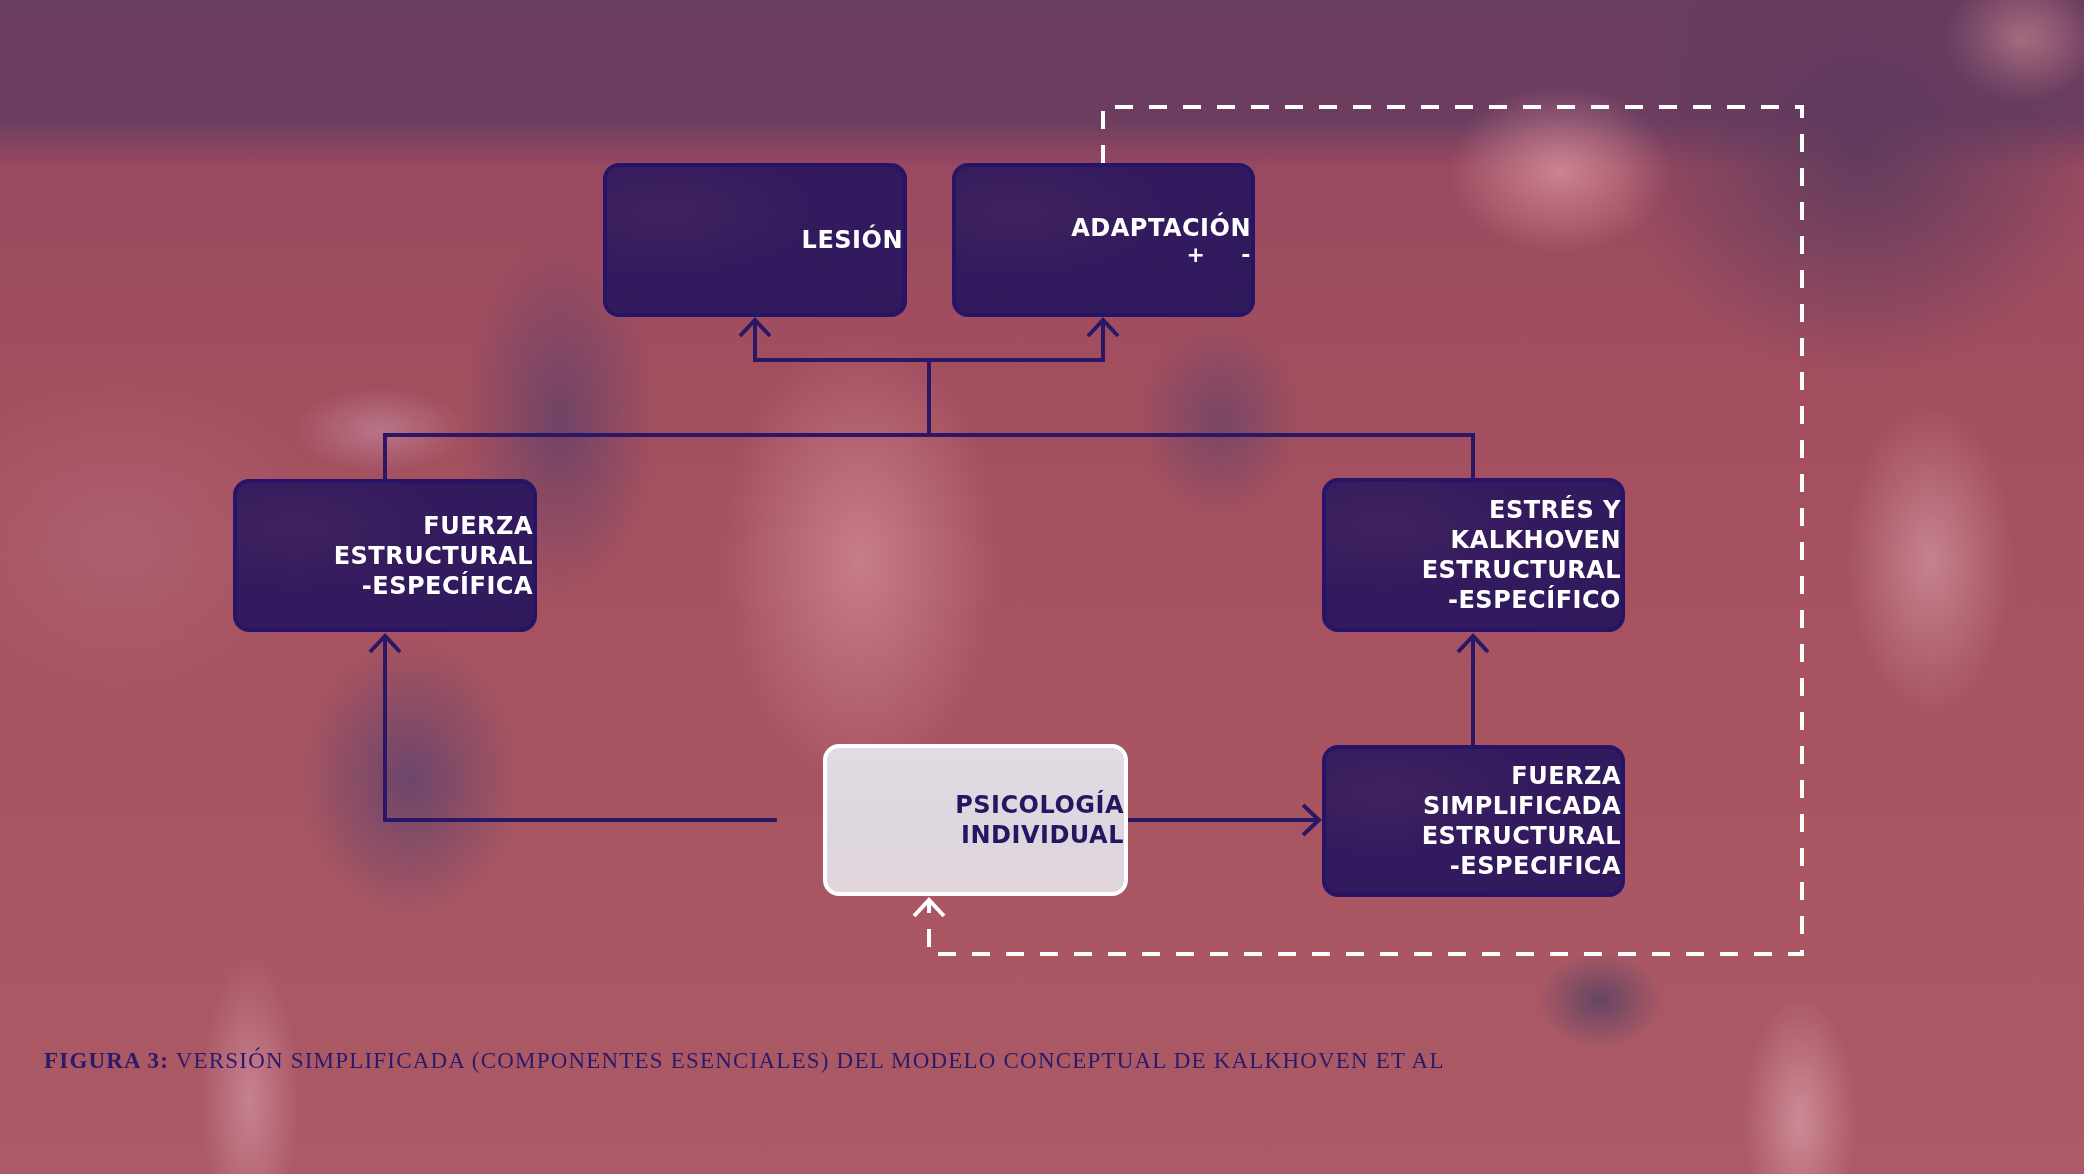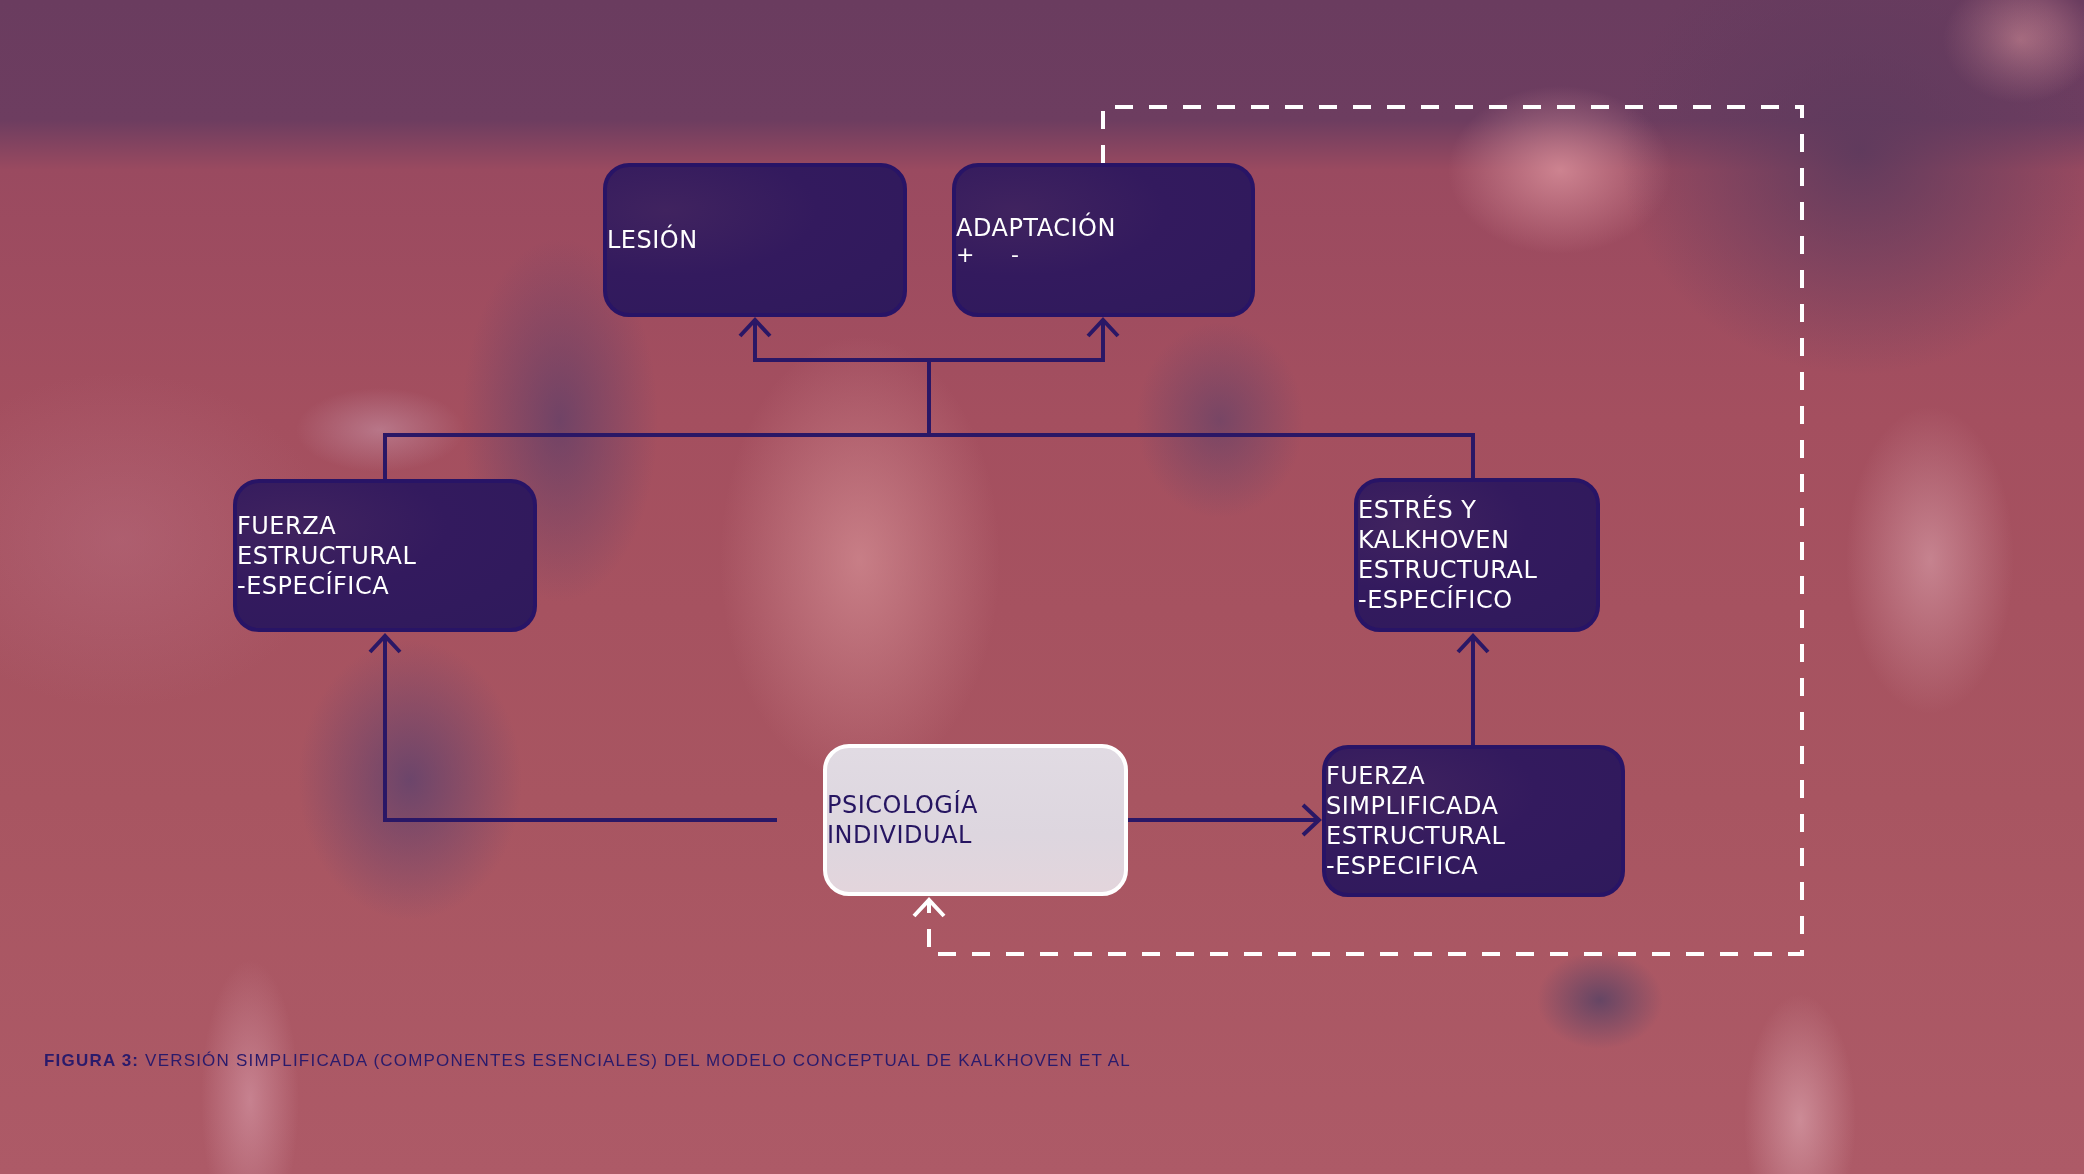--- a/index.html
+++ b/index.html
@@ -24,37 +24,37 @@
       radial-gradient(ellipse 300px 240px at 120px 540px, rgba(190,120,140,0.35), rgba(190,120,140,0) 70%),
       linear-gradient(180deg, #6a3c5f 0px, #6d3d60 120px, #9a4a60 170px, #a44f5f 420px, #a85561 800px, #ad5a67 1174px);
   }
   .bg-right {
     position: absolute; left: 1620px; top: 0; width: 464px; height: 420px;
     background: radial-gradient(ellipse 320px 300px at 240px 150px, rgba(94,58,93,0.95), rgba(94,58,93,0) 75%);
   }
   svg.lines { position: absolute; left: 0; top: 0; }
   .box {
     position: absolute; box-sizing: border-box;
-    border: 4px solid #281466; border-radius: 26px;
+    border: 4px solid #281466; border-radius: 16px;
     background: radial-gradient(ellipse at 20% 30%, #40235f 0%, #331a5e 45%, #2f1a5c 100%);
-    display: flex; align-items: flex-start; justify-content: center; flex-direction: column;
+    display: flex; align-items: flex-end; justify-content: center; flex-direction: column;
     color: #ffffff; text-align: center;
-    font-family: "DejaVu Sans", sans-serif; font-weight: normal;
+    font-family: "DejaVu Sans", sans-serif; font-weight: bold;
     font-size: 24px; line-height: 30px; letter-spacing: 0.5px;
   }
   .box.light {
     background: linear-gradient(180deg, #e1dbe3 0%, #ddd6df 60%, #e3d5dc 100%);
     border: 4px solid #ffffff; color: #261561;
   }
   .box .line { display: block; white-space: nowrap; }
   .signs { display: flex; gap: 36px; font-size: 22px; line-height: 24px; }
   .caption {
     position: absolute; left: 44px; top: 1046px;
-    color: #2a1a6b; font-family: Liberation Sans, sans-serif;
-    font-size: 17px; line-height: 30px; letter-spacing: 1.2px;
+    color: #2a1a6b; font-family: Liberation Serif, serif;
+    font-size: 23px; line-height: 30px; letter-spacing: 1.2px;
   }
   .caption .lbl { font-weight: bold; }
 </style>
 </head>
 <body>
 
 <div class="bg"></div>
 <div class="bg-right"></div>
 
 <svg class="lines" width="2084" height="1174" viewBox="0 0 2084 1174">
@@ -100,21 +100,21 @@
     <span>-</span>
   </span>
 </div>
 
 <div class="box" style="left:233px; top:479px; width:304px; height:153px;">
   <span class="line">FUERZA</span>
   <span class="line">ESTRUCTURAL</span>
   <span class="line">-ESPECÍFICA</span>
 </div>
 
-<div class="box" style="left:1322px; top:478px; width:246px; height:154px;margin-left:32px;">
+<div class="box" style="left:1322px; top:478px; width:303px; height:154px;">
   <span class="line">ESTRÉS Y</span>
   <span class="line">KALKHOVEN</span>
   <span class="line">ESTRUCTURAL</span>
   <span class="line">-ESPECÍFICO</span>
 </div>
 
 <div class="box light" style="left:777px; top:744px; width:305px; height:152px;margin-left:46px;">
   <span class="line">PSICOLOGÍA</span>
   <span class="line">INDIVIDUAL</span>
 </div>

